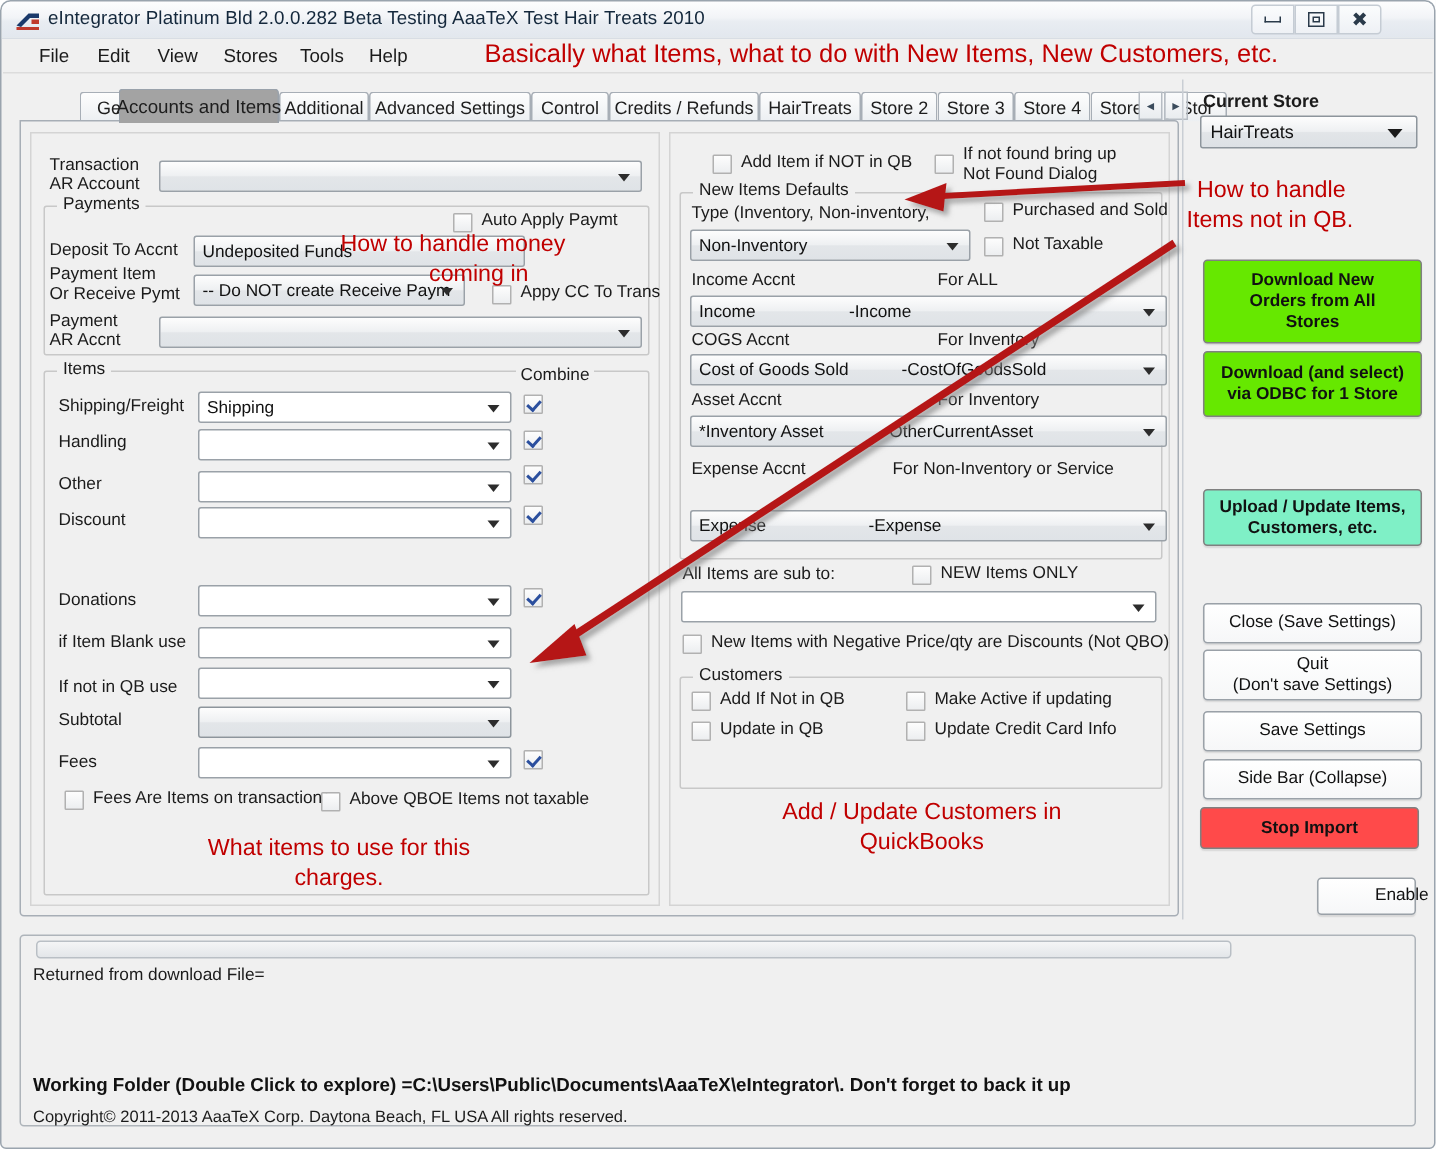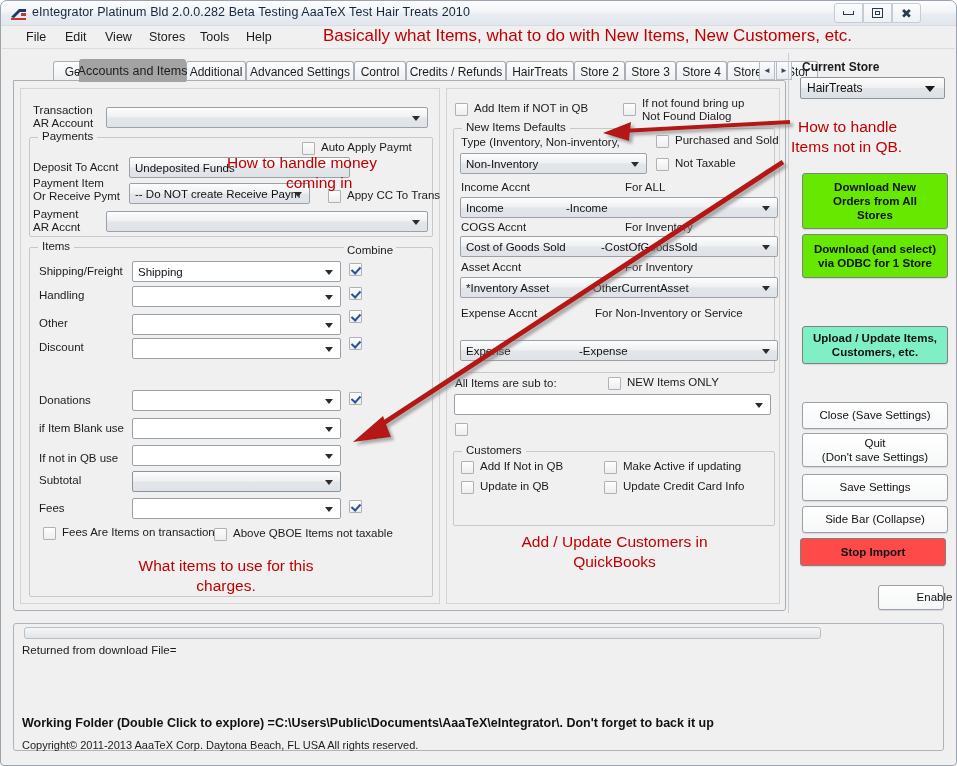--- a/index.html
+++ b/index.html
@@ -421,21 +421,21 @@
         <span class="cb"></span>
         <span class="cb-label">Above QBOE Items not taxable</span>
       </div>
 
       <div class="annot" style="left:75px; top:468px; font-size:15.5px; text-align:center; width:260px;">What items to use for this</div>
       <div class="annot" style="left:75px; top:488px; font-size:15.5px; text-align:center; width:260px;">charges.</div>
     </div>
 
     <div class="inner-panel" id="right-panel">
 
-      <div class="cb-wrap" style="left:8px; top:13px;">
+      <div class="cb-wrap" style="left:28px; top:13px;">
         <span class="cb"></span>
         <span class="cb-label">Add Item if NOT in QB</span>
       </div>
       <div class="cb-wrap" style="left:176px; top:8px;">
         <span class="cb" style="margin-top:6px;"></span>
         <span class="cb-label">If not found bring up
 Not Found Dialog</span>
       </div>
 
       <div class="groupbox" style="left:6px; top:39px; width:322px; height:245px;">
@@ -493,20 +493,21 @@
         <span class="cb"></span>
         <span class="cb-label">NEW Items ONLY</span>
       </div>
       <div class="combo" style="left:7px; top:305px; width:317px;">
         <span></span>
         <span class="arrow"></span>
       </div>
 
       <div class="cb-wrap" style="left:8px; top:333px;">
         <span class="cb"></span>
+        <span class="cb-label">New Items with Negative Price/qty are Discounts (Not QBO)</span>
       </div>
 
       <div class="groupbox" style="left:6px; top:362px; width:322px; height:75px;">
         <span class="group-label">Customers</span>
       </div>
       <div class="cb-wrap" style="left:14px; top:371px;">
         <span class="cb"></span>
         <span class="cb-label">Add If Not in QB</span>
       </div>
       <div class="cb-wrap" style="left:14px; top:391px;">

